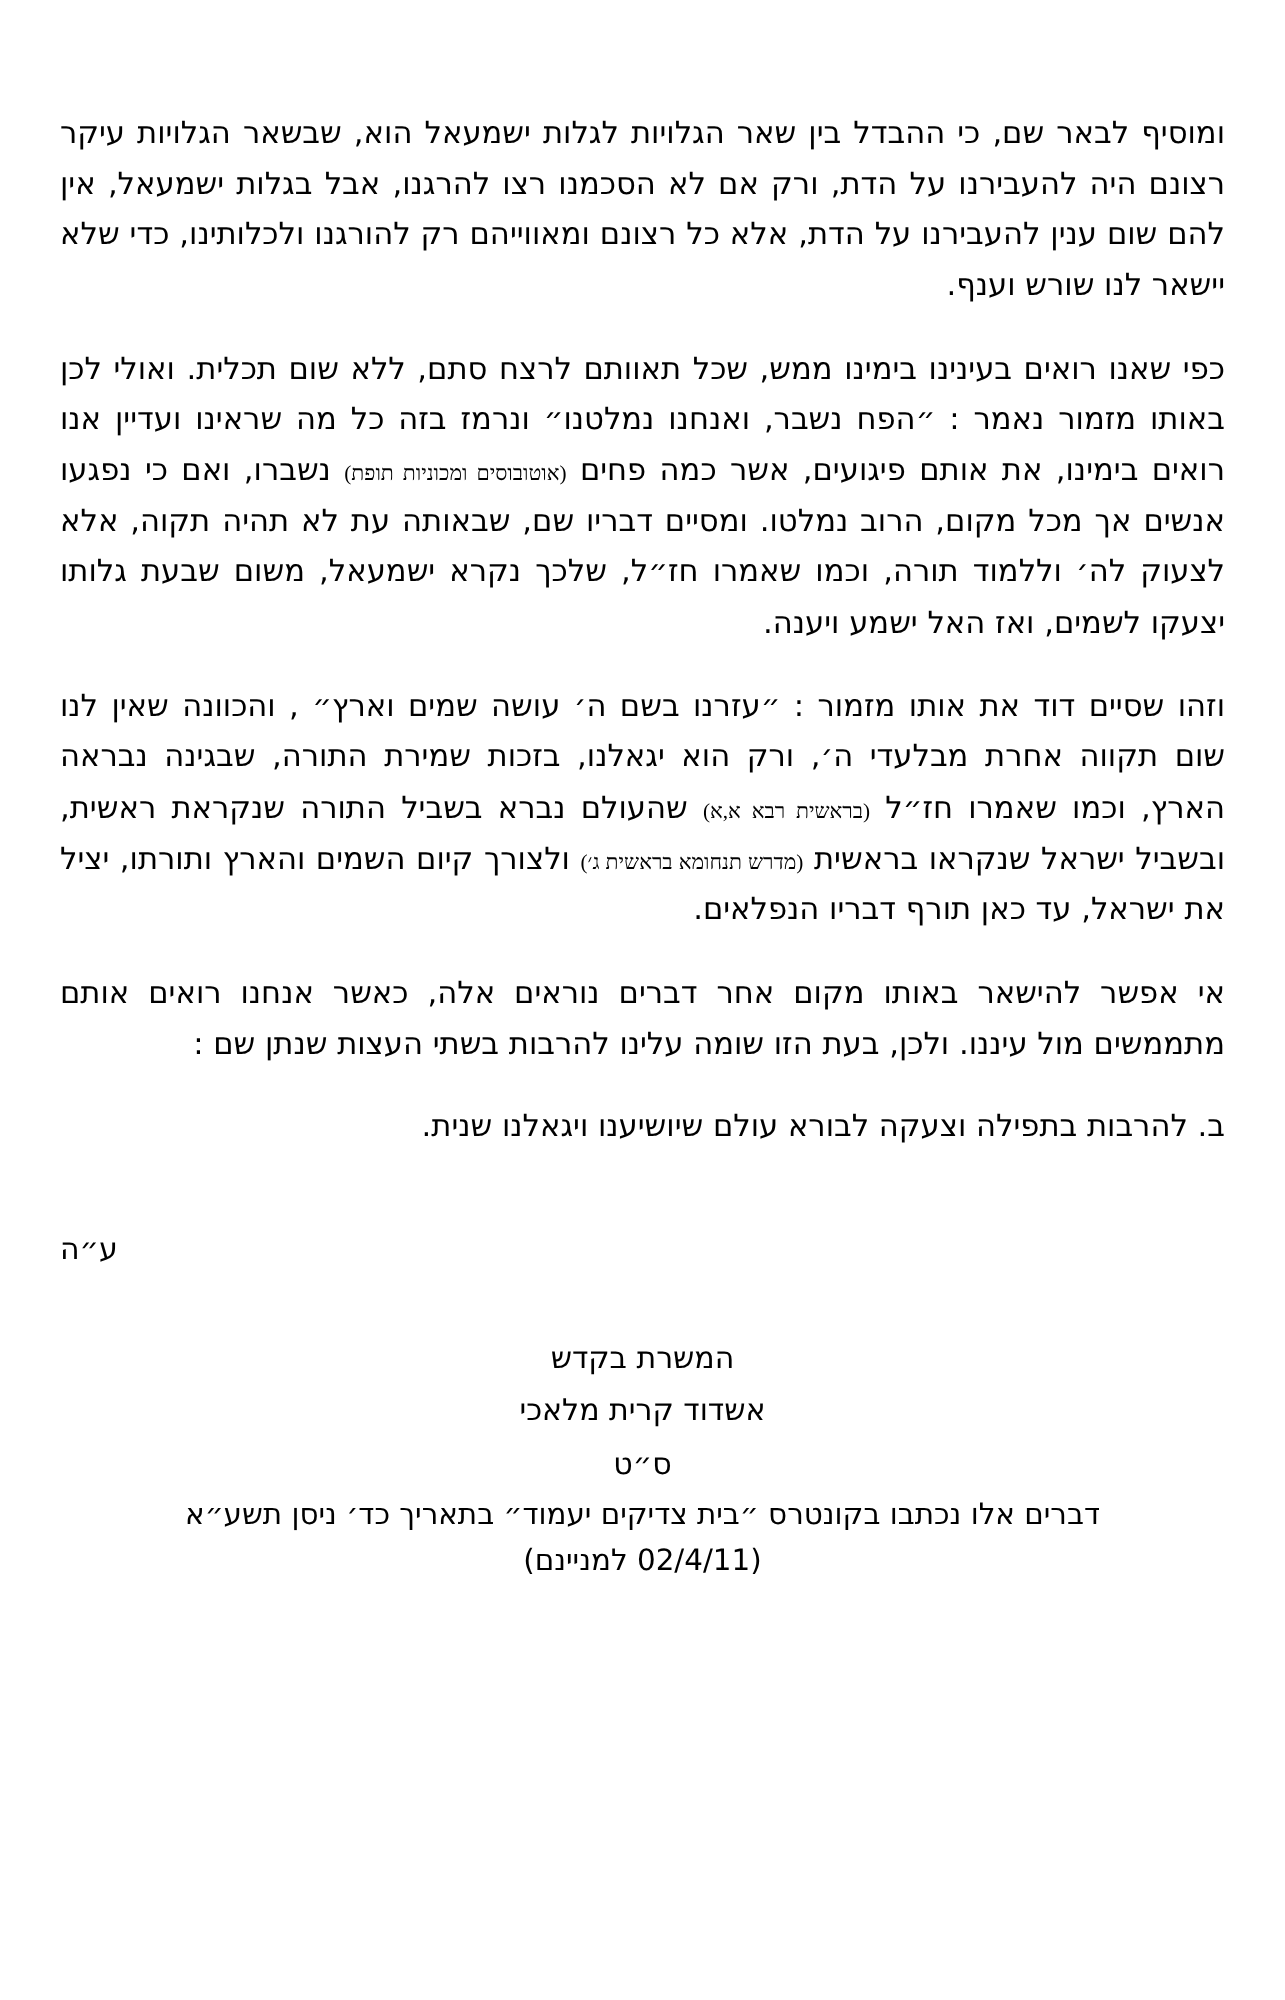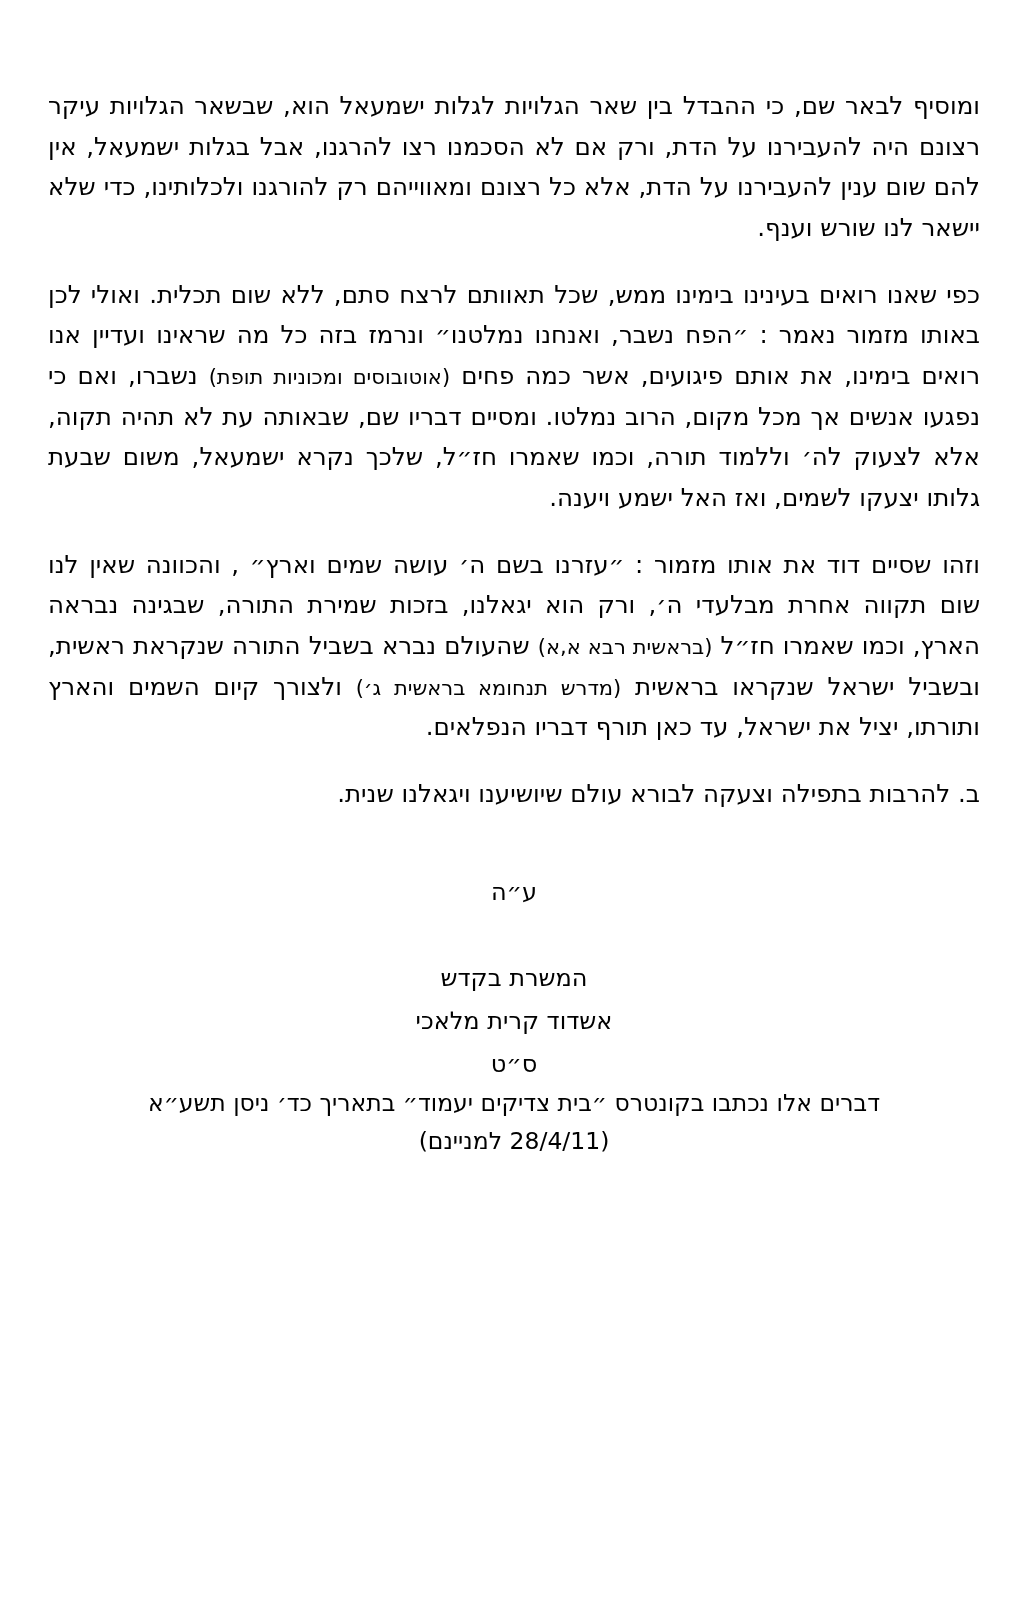--- a/index.html
+++ b/index.html
@@ -28,33 +28,34 @@
     text-justify: inter-word;
     letter-spacing: 0px;
   }
   .para {
     margin: 0 0 26px 0;
   }
   .para:last-child {
     margin-bottom: 12px;
   }
   .small-note {
-    font-size: 21px;
+    font-size: 17px;
+    font-family: Liberation Serif, serif;
   }
   .list-item {
     margin: 0 0 24px 0;
   }
   .signature-block {
     margin-top: 56px;
     text-align: center;
     font-size: 24px;
     line-height: 1.78;
   }
   .sig-eia {
-    text-align: center;
+    text-align: left;
     margin: 16px 0 44px 0;
     padding-right: 0;
   }
   .sig-line {
     margin: 0;
   }
   .footer-note {
     font-size: 23.5px;
     line-height: 1.6;
     text-align: center;
@@ -69,31 +70,32 @@
 <div class="page">
 
   <div class="body-text">
 
     <p class="para">ומוסיף לבאר שם, כי ההבדל בין שאר הגלויות לגלות ישמעאל הוא, שבשאר הגלויות עיקר רצונם היה להעבירנו על הדת, ורק אם לא הסכמנו רצו להרגנו, אבל בגלות ישמעאל, אין להם שום ענין להעבירנו על הדת, אלא כל רצונם ומאווייהם רק להורגנו ולכלותינו, כדי שלא יישאר לנו שורש וענף.</p>
 
     <p class="para"><span>כפי שאנו רואים בעינינו בימינו ממש, שכל תאוותם לרצח סתם, ללא שום תכלית. ואולי לכן באותו מזמור נאמר : ״הפח נשבר, ואנחנו נמלטנו״ ונרמז בזה כל מה שראינו ועדיין אנו רואים בימינו, את אותם פיגועים, אשר כמה פחים </span><span class="small-note">(אוטובוסים ומכוניות  תופת)</span><span> נשברו, ואם כי נפגעו אנשים אך מכל מקום, הרוב נמלטו. ומסיים דבריו שם, שבאותה עת לא תהיה תקוה, אלא לצעוק לה׳ וללמוד תורה, וכמו שאמרו חז״ל, שלכך נקרא ישמעאל, משום שבעת גלותו יצעקו לשמים, ואז האל ישמע ויענה.</span></p>
 
     <p class="para"><span>וזהו שסיים דוד את אותו מזמור : ״עזרנו בשם ה׳ עושה שמים וארץ״ , והכוונה שאין לנו שום תקווה אחרת מבלעדי ה׳, ורק הוא יגאלנו, בזכות שמירת התורה, שבגינה נבראה הארץ, וכמו שאמרו חז״ל </span><span class="small-note">(בראשית רבא א,א)</span><span> שהעולם נברא בשביל התורה שנקראת ראשית, ובשביל ישראל שנקראו בראשית </span><span class="small-note">(מדרש תנחומא בראשית ג׳)</span><span> ולצורך קיום השמים והארץ ותורתו, יציל את ישראל, עד כאן תורף דבריו הנפלאים.</span></p>
 
+    <p class="para">אי אפשר להישאר באותו מקום אחר דברים נוראים אלה, כאשר אנחנו רואים אותם מתממשים מול עיננו. ולכן, בעת הזו שומה עלינו להרבות בשתי העצות שנתן שם :</p>
 
 
     <p class="para list-item">ב. להרבות בתפילה וצעקה לבורא עולם שיושיענו ויגאלנו שנית.</p>
 
   </div>
 
   <div class="signature-block">
     <p class="sig-eia">ע״ה</p>
     <p class="sig-line">המשרת בקדש</p>
     <p class="sig-line">אשדוד קרית מלאכי</p>
     <p class="sig-line">ס״ט</p>
   </div>
 
   <div class="footer-note">
     <span class="l1">דברים אלו נכתבו בקונטרס ״בית צדיקים יעמוד״ בתאריך כד׳ ניסן תשע״א</span>
-    <span class="l2">(28/4/11 למניינם)</span>
+    <span class="l2">(02/4/11 למניינם)</span>
   </div>
 
 </div>
 
 </body></html>

